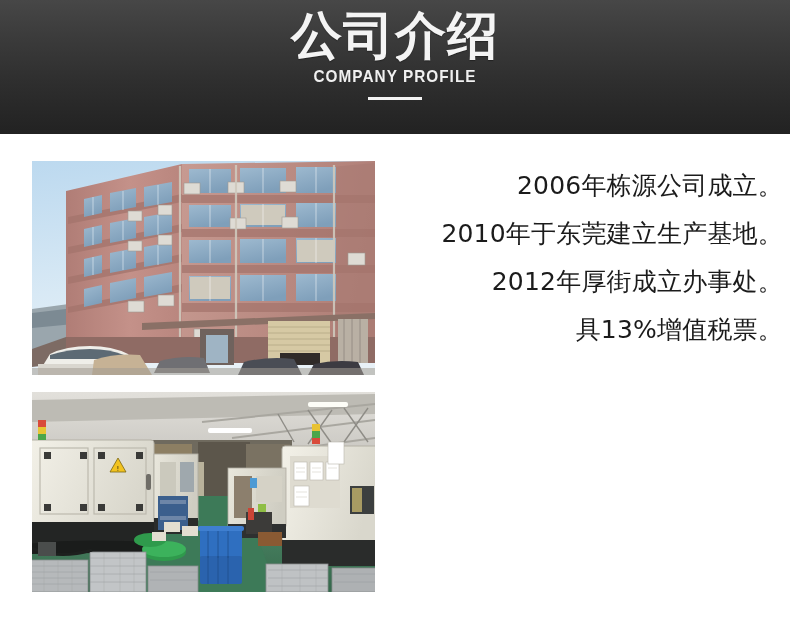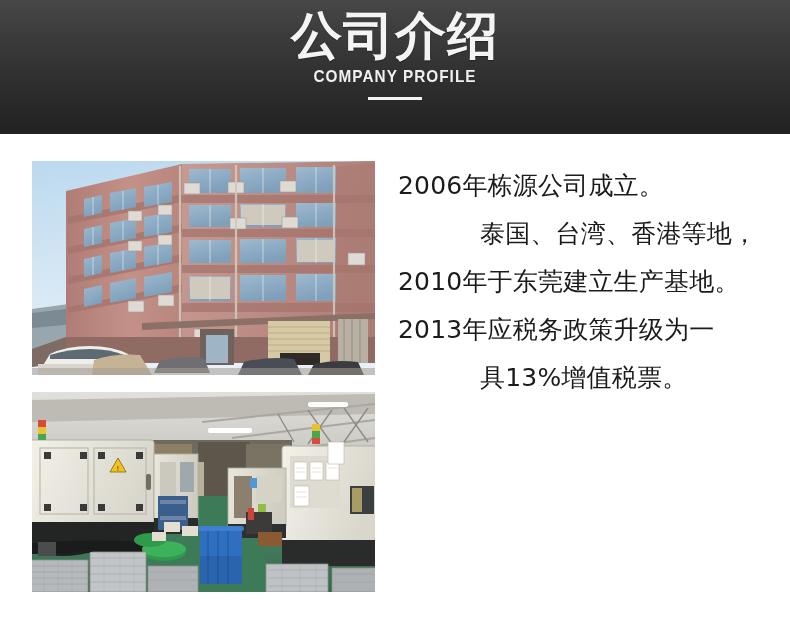--- a/index.html
+++ b/index.html
@@ -92,20 +92,21 @@
     top: 28px;
     width: 385px;
   }
   .text-line {
     font-size: 25px;
     line-height: 48px;
     color: #1b1b1b;
     white-space: nowrap;
     font-family: "DejaVu Sans", "Liberation Sans", sans-serif;
     letter-spacing: 0.2px;
+    text-align: right;
   }
   .text-line.indent {
     padding-left: 82px;
   }
 </style>
 </head>
 <body>
 
 <div class="banner">
   <div class="banner-inner">
@@ -472,19 +473,18 @@
         <line x1="284" y1="172" x2="284" y2="200"></line>
       </g>
 
       <path d="M0,156 Q26,168 60,158" stroke="#1d1f1e" stroke-width="3" fill="none"></path>
       <rect x="6" y="150" width="18" height="14" fill="#4a4d4c"></rect>
     </svg>
   </div>
 
   <div class="text-col">
     <div class="text-line">2006年栋源公司成立。</div>
-    <div class="text-line indent">泰国、台湾、香港等地，</div>
     <div class="text-line">2010年于东莞建立生产基地。</div>
-    <div class="text-line">2013年应税务政策升级为一</div>
+    <div class="text-line">2012年厚街成立办事处。</div>
     <div class="text-line indent">具13%增值税票。</div>
   </div>
 
 </div>
 
 </body></html>

